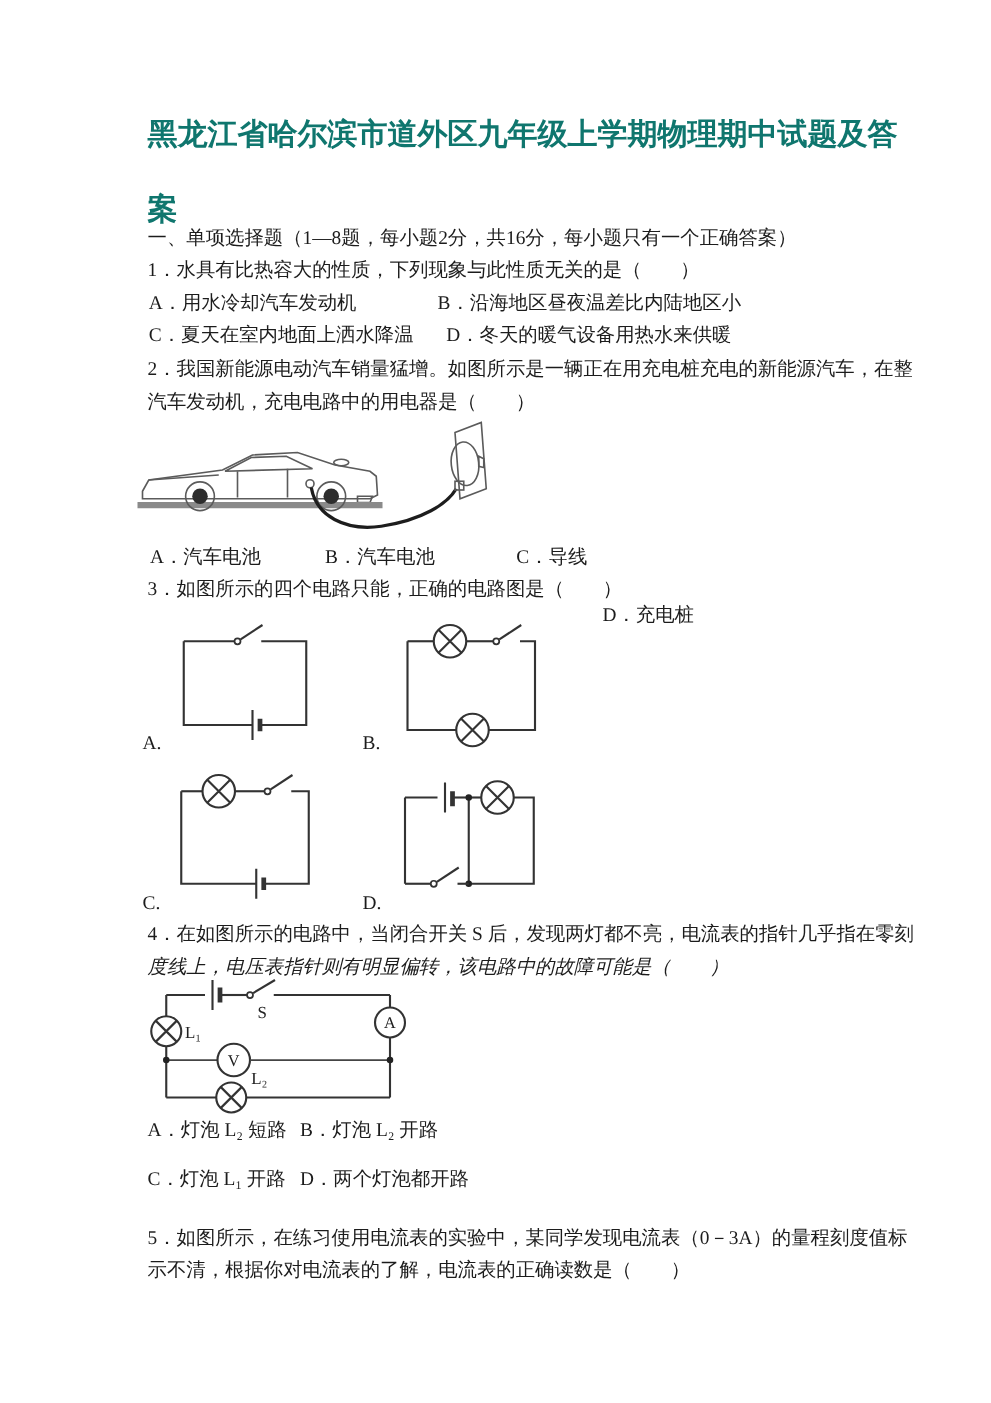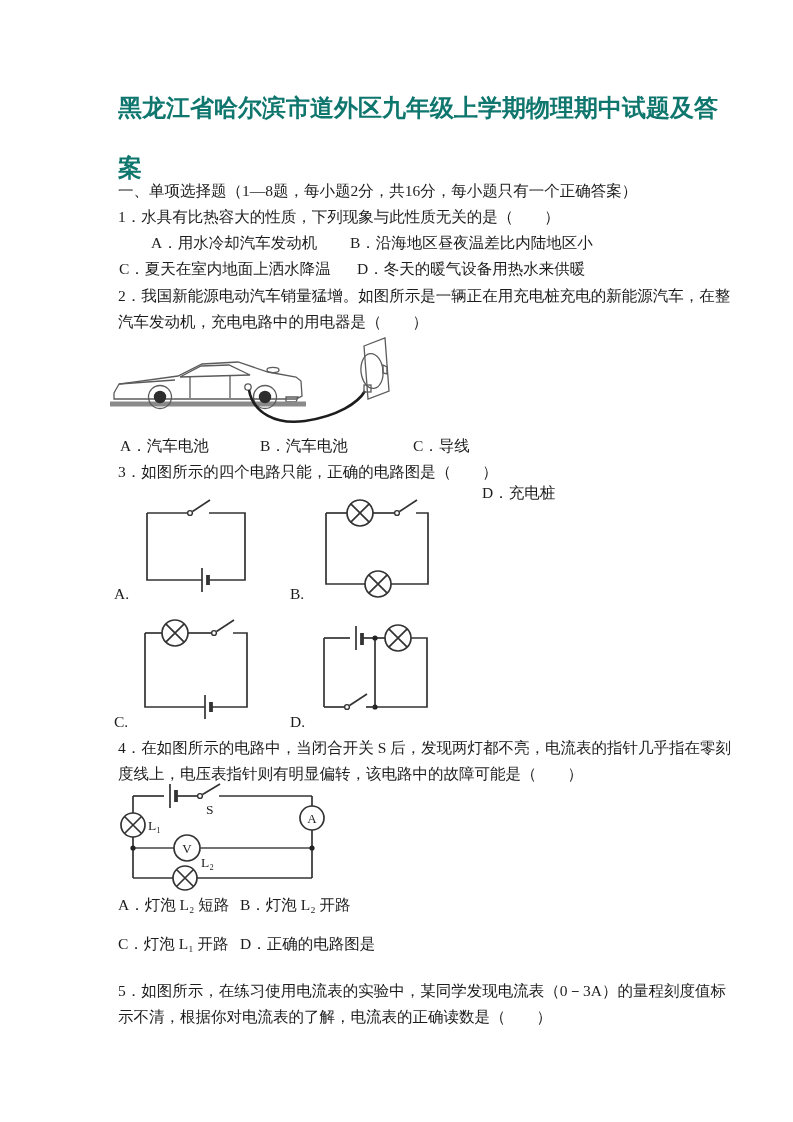--- a/index.html
+++ b/index.html
@@ -27,21 +27,21 @@
 <body>
 
 <div class="page">
 
   <div class="t title" style="left:118px;top:94px;">黑龙江省哈尔滨市道外区九年级上学期物理期中试题及答</div>
   <div class="t title" style="left:118px;top:154px;">案</div>
 
   <div class="t" style="left:118px;top:182px;">一、单项选择题（1—8题，每小题2分，共16分，每小题只有一个正确答案）</div>
 
   <div class="t" style="left:118px;top:208px;">1．水具有比热容大的性质，下列现象与此性质无关的是（　　）</div>
-  <div class="t" style="left:119px;top:234px;margin-left:32px;">A．用水冷却汽车发动机</div>
+  <div class="t" style="left:119px;top:234px;">A．用水冷却汽车发动机</div>
   <div class="t" style="left:350px;top:234px;">B．沿海地区昼夜温差比内陆地区小</div>
   <div class="t" style="left:119px;top:260px;">C．夏天在室内地面上洒水降温</div>
   <div class="t" style="left:357px;top:260px;">D．冬天的暖气设备用热水来供暖</div>
 
   <div class="t" style="left:118px;top:287px;">2．我国新能源电动汽车销量猛增。如图所示是一辆正在用充电桩充电的新能源汽车，在整</div>
   <div class="t" style="left:118px;top:313px;">汽车发动机，充电电路中的用电器是（　　）</div>
 
   <svg style="left:100px;top:333px;" width="300" height="105" viewBox="0 0 300 105">
 
     <g>
@@ -154,21 +154,21 @@
     <g>
       <circle class="pivot" cx="59" cy="90" r="2.4"></circle>
       <path class="wire" d="M61.5,88.5 L79,77"></path>
     </g>
     <path class="wire" d="M78,90 H87"></path>
     <path class="wire" d="M36,90 V21"></path>
     <text class="figlabel" x="2" y="110">D.</text>
   </svg>
 
   <div class="t" style="left:118px;top:739px;">4．在如图所示的电路中，当闭合开关 S 后，发现两灯都不亮，电流表的指针几乎指在零刻</div>
-  <div class="t" style="left:118px;top:765px;">度线上，电压表指针则有明显偏转，该电路中的故障可能是（　　）</div>
+  <div class="t" style="left:118px;top:765px;font-style:italic;">度线上，电压表指针则有明显偏转，该电路中的故障可能是（　　）</div>
 
   <svg style="left:108px;top:783px;" width="228" height="112" viewBox="0 0 228 112">
     <path class="wire" d="M25,13 H56"></path>
     <g>
       <line class="bat-long" x1="62" y1="1" x2="62" y2="25"></line>
       <line class="bat-short" x1="68" y1="7" x2="68" y2="19"></line>
     </g>
     <path class="wire" d="M68,13 H90"></path>
     <g>
       <circle class="pivot" cx="92" cy="13" r="2.4"></circle>
@@ -206,18 +206,18 @@
       <circle class="lampc" cx="77" cy="95" r="12"></circle>
       <path class="wire" d="M68.5,86.5 L85.5,103.5 M85.5,86.5 L68.5,103.5"></path>
     </g>
     <text class="small-label" x="93" y="84">L₂</text>
     <path class="wire" d="M89,95 H204"></path>
   </svg>
 
   <div class="t" style="left:118px;top:896px;">A．灯泡 L₂ 短路</div>
   <div class="t" style="left:240px;top:896px;">B．灯泡 L₂ 开路</div>
   <div class="t" style="left:118px;top:935px;">C．灯泡 L₁ 开路</div>
-  <div class="t" style="left:240px;top:935px;">D．正确的电路图是</div>
+  <div class="t" style="left:240px;top:935px;">D．两个灯泡都开路</div>
 
   <div class="t" style="left:118px;top:982px;">5．如图所示，在练习使用电流表的实验中，某同学发现电流表（0－3A）的量程刻度值标</div>
   <div class="t" style="left:118px;top:1008px;">示不清，根据你对电流表的了解，电流表的正确读数是（　　）</div>
 
 </div>
 
 </body></html>

